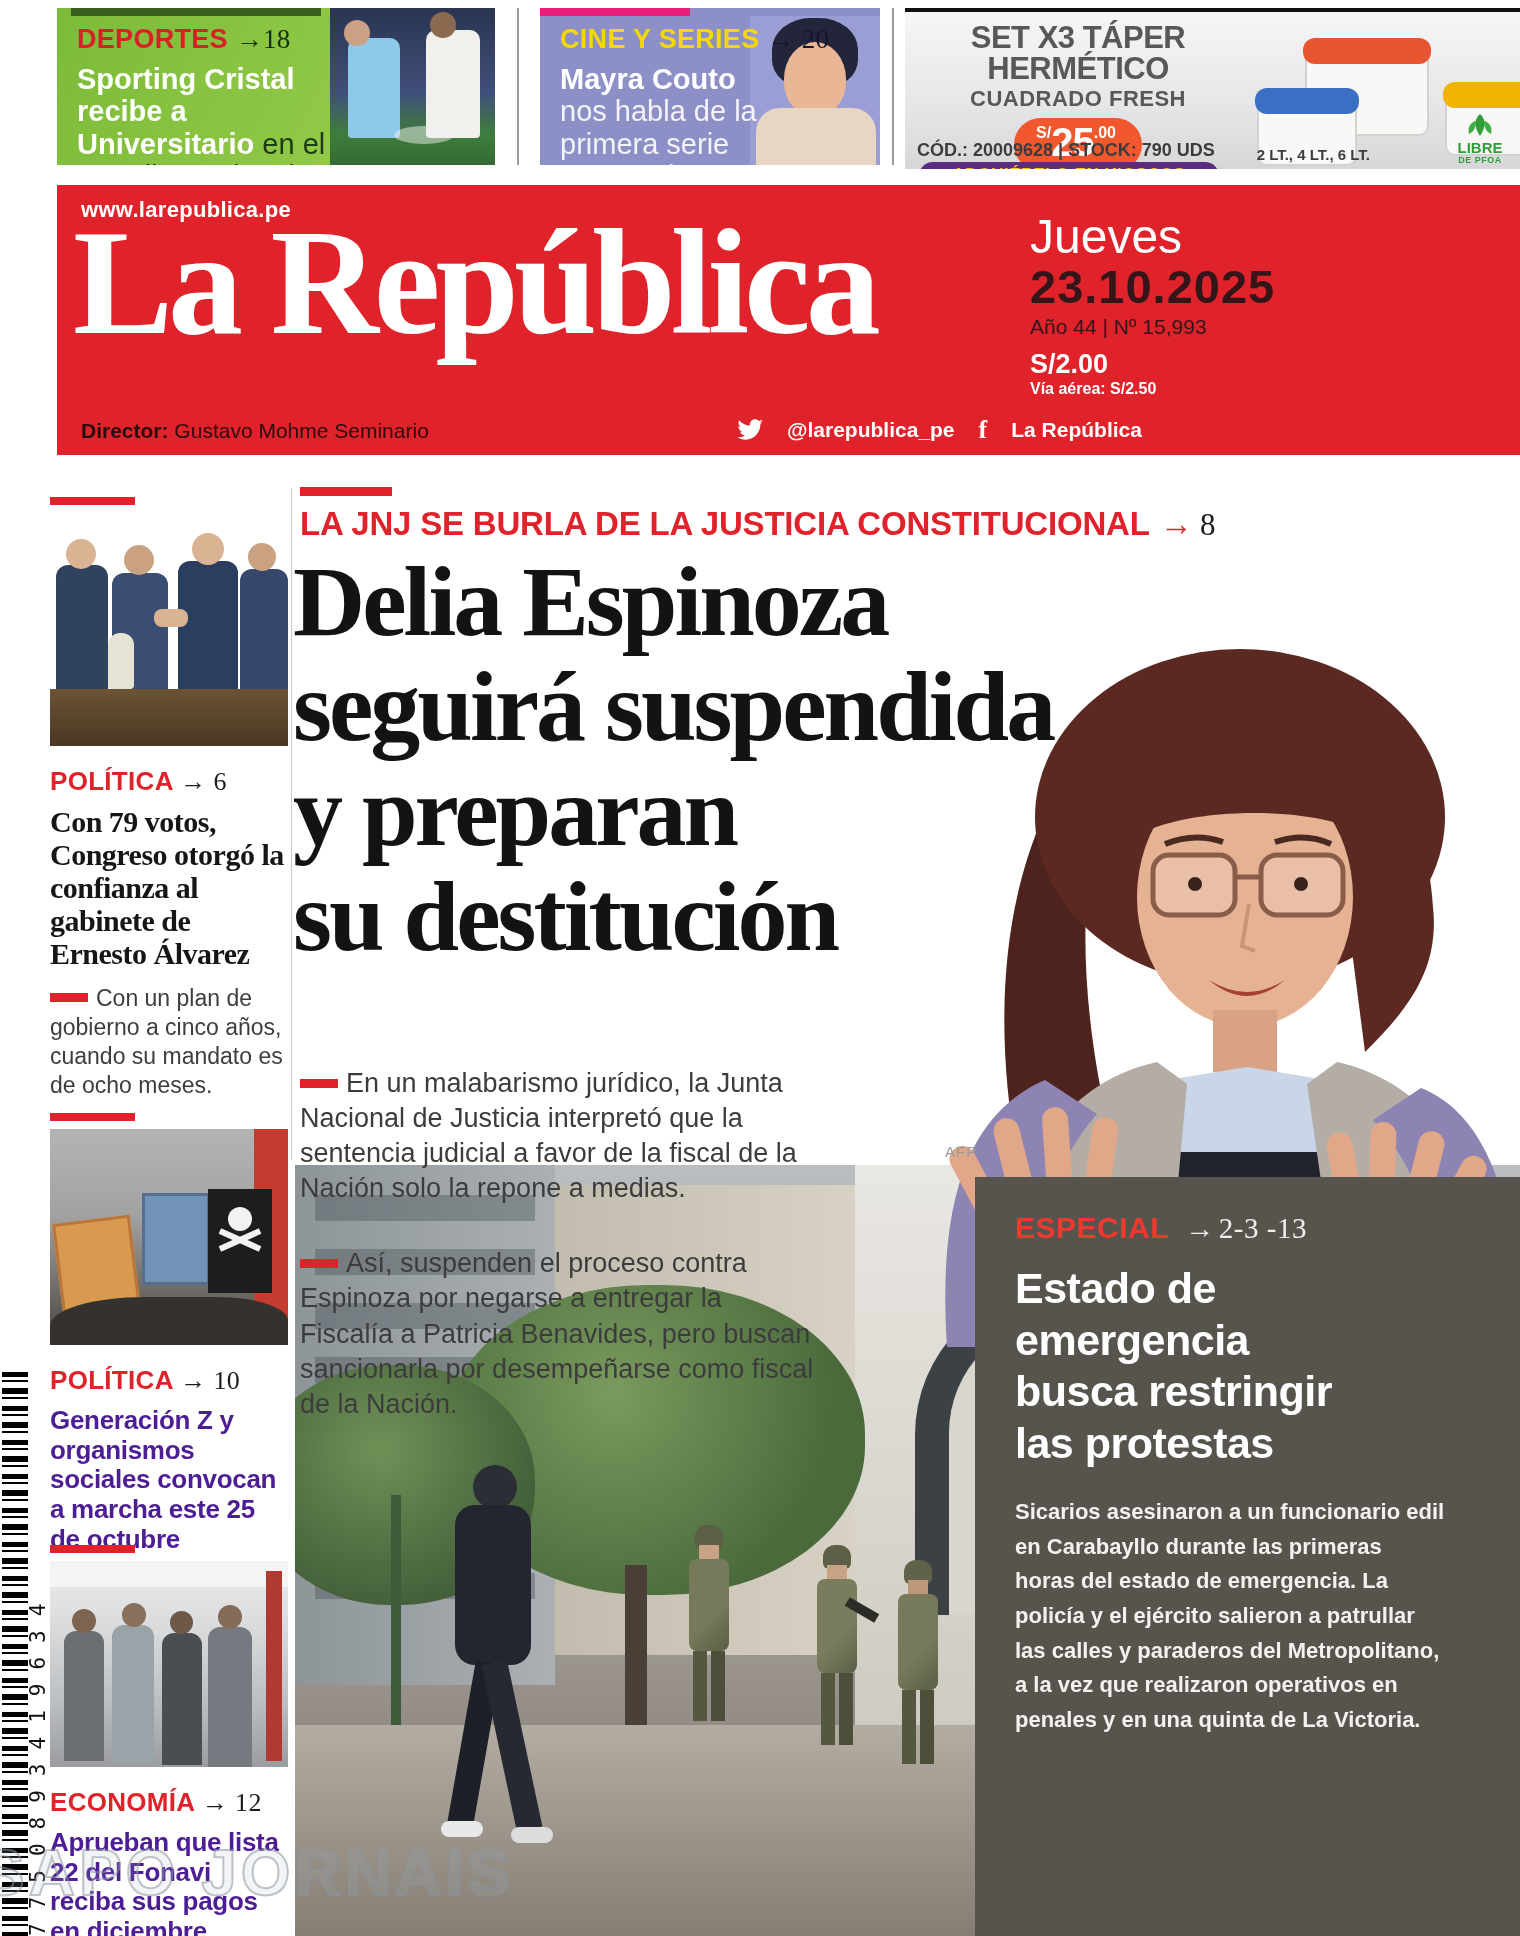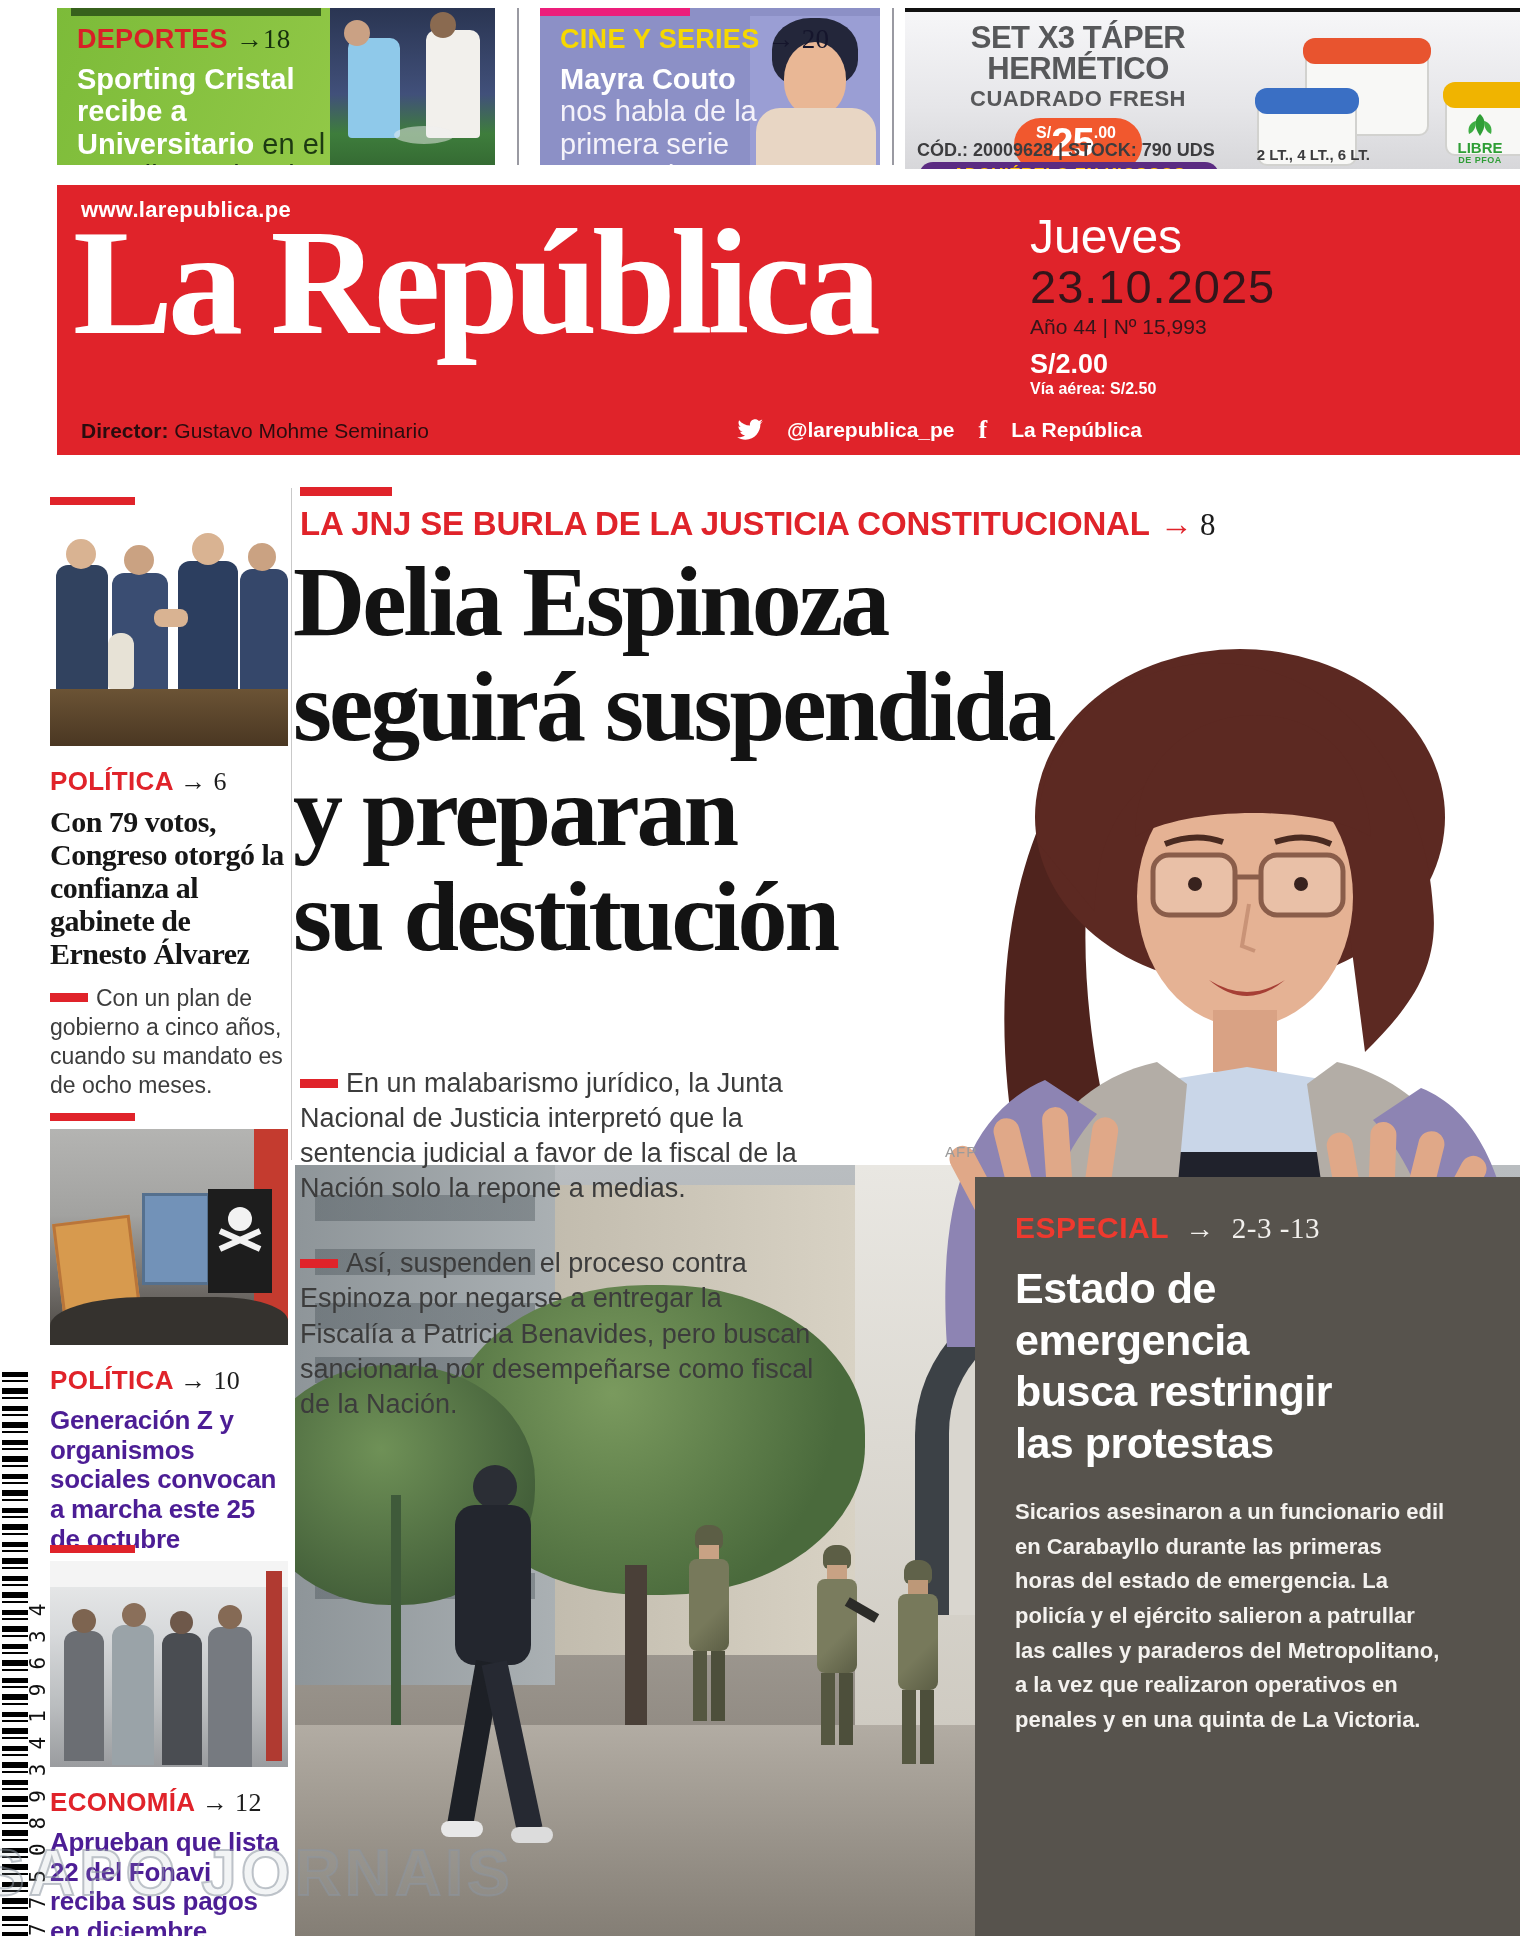--- a/index.html
+++ b/index.html
@@ -55,21 +55,21 @@
   .tub{position:absolute;background:#f8f8f6;border:2px solid #d2d2cf;border-radius:10px;}
   .tub-lid{position:absolute;left:-4px;top:-12px;right:-4px;height:26px;border-radius:12px;}
 
   
   .masthead{position:absolute;left:57px;top:185px;width:1463px;height:270px;background:#e0232a;color:#fff;}
   .mast-url{position:absolute;left:24px;top:12px;font-weight:700;font-size:22px;letter-spacing:.3px;}
   .mast-logo{position:absolute;left:16px;top:22px;font-family:"Liberation Serif",serif;font-weight:700;
              font-size:150px;letter-spacing:-5px;line-height:1;color:#fff;}
   .mast-right{position:absolute;left:973px;top:28px;width:480px;}
   .mast-day{font-size:48px;font-weight:500;line-height:1.0;color:#fff;}
-  .mast-date{font-size:47px;font-weight:400;letter-spacing:1px;color:#33151a;line-height:1.1;}
+  .mast-date{font-size:47px;font-weight:700;letter-spacing:1px;color:#33151a;line-height:1.1;}
   .mast-ed{font-size:21px;color:#33151a;margin-top:2px;}
   .mast-price{font-size:27px;font-weight:800;margin-top:10px;}
   .mast-air{font-size:16px;font-weight:700;}
   .mast-dir{position:absolute;left:24px;bottom:12px;font-size:21px;color:#2a0c0e;}
   .mast-dir b{font-weight:800;}
   .mast-social{position:absolute;left:680px;bottom:12px;font-size:21px;font-weight:600;color:#fff;display:flex;align-items:center;gap:24px;}
   .fb-glyph{font-family:"Liberation Serif",serif;font-weight:700;font-size:26px;line-height:1;}
 
   
   .story{position:absolute;left:50px;width:238px;}
@@ -389,21 +389,21 @@
       <div class="abs" style="left:36px;top:196px;width:26px;height:170px;background:#1d2026;transform:rotate(10deg);"></div>
       <div class="abs" style="left:74px;top:196px;width:26px;height:170px;background:#262932;transform:rotate(-12deg);"></div>
       <div class="abs" style="left:16px;top:356px;width:42px;height:16px;border-radius:8px;background:#e8e8e8;"></div>
       <div class="abs" style="left:86px;top:362px;width:42px;height:16px;border-radius:8px;background:#dcdcdc;"></div>
     </div>
   </div>
 
   <div class="especial">
     <div class="esp-label">
       <span>ESPECIAL</span>
-      <span class="ref">→</span><span class="ref" style="margin-left:17px;">2-3 -13</span>
+      <span class="ref">→</span><span class="ref" style="margin-left:4px;">2-3 -13</span>
     </div>
     <div class="esp-head">
       <div>Estado de</div>
       <div>emergencia</div>
       <div>busca restringir</div>
       <div>las protestas</div>
     </div>
     <div class="esp-body">Sicarios asesinaron a un funcionario edil en Carabayllo durante las primeras horas del estado de emergencia. La policía y el ejército salieron a patrullar las calles y paraderos del Metropolitano, a la vez que realizaron operativos en penales y en una quinta de La Victoria.</div>
   </div>
 

